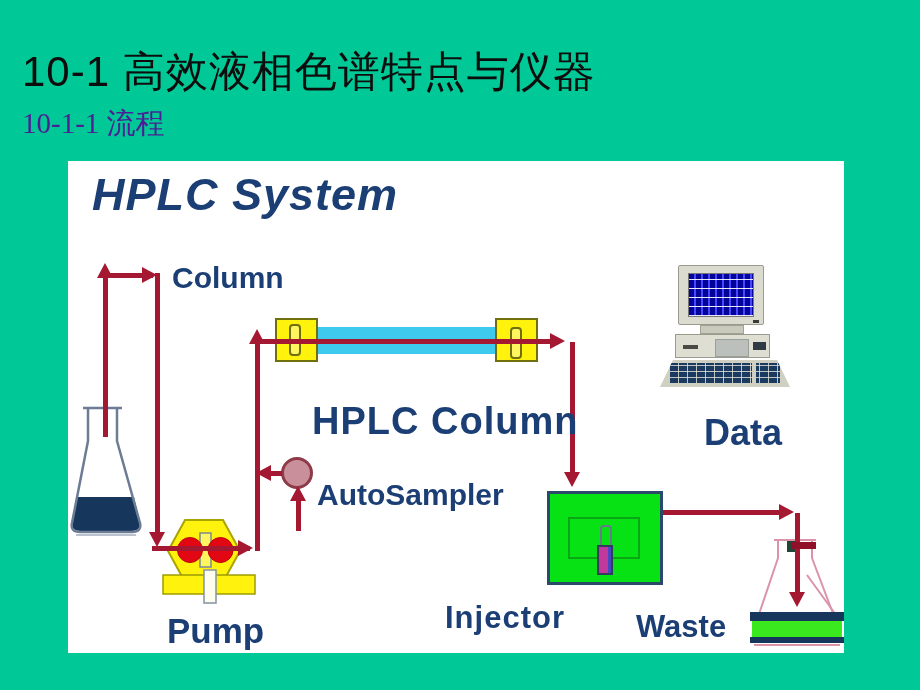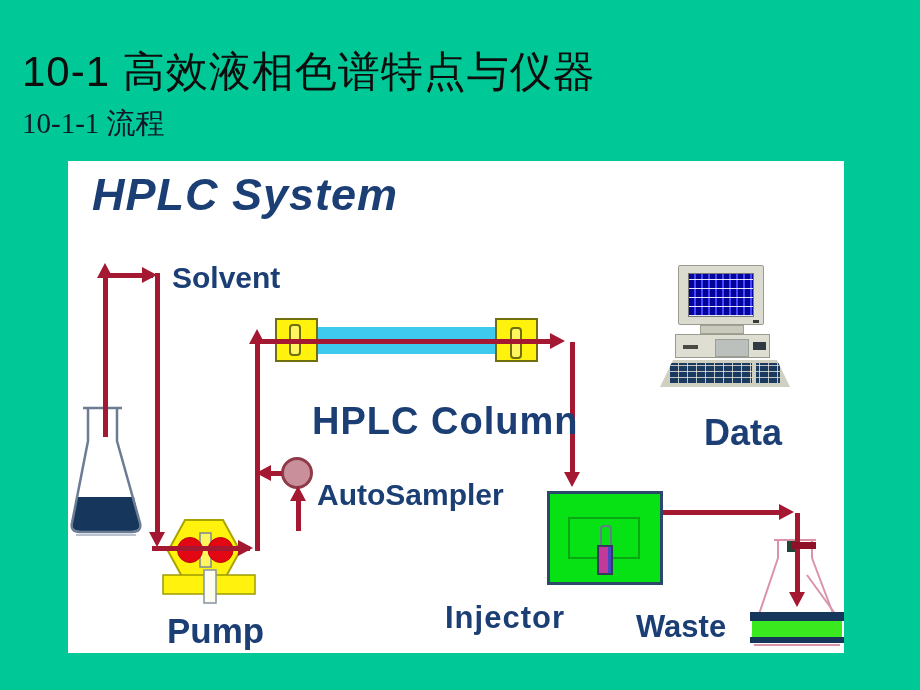--- a/index.html
+++ b/index.html
@@ -6,21 +6,21 @@
     --teal:#00C896; --red:#A51832; --navy:#1B3F75; --yellow:#FFF20D;
     --cyan:#3EC9EE; --green:#06E214; --pink:#C9909C;
   }
   *{margin:0;padding:0;box-sizing:border-box;}
   html,body{width:920px;height:690px;overflow:hidden;}
   body{background:var(--teal);font-family:"Liberation Sans",sans-serif;position:relative;}
   .abs{position:absolute;}
   .slide-title{position:absolute;left:22px;top:44px;font-family:Liberation Sans, sans-serif;
     font-size:42px;color:#0d0d0d;white-space:nowrap;letter-spacing:1px;}
   .slide-subtitle{position:absolute;left:22px;top:104px;font-family:"Liberation Serif","DejaVu Serif",serif;
-    font-size:29px;color:#0f172a;white-space:nowrap;}
+    font-size:29px;color:#4c1d95;white-space:nowrap;}
   .panel{position:absolute;left:68px;top:161px;width:776px;height:492px;background:#ffffff;}
   .hplc-title{position:absolute;left:24px;top:8px;font-size:45px;font-style:italic;font-weight:bold;
     color:#1B3F75;letter-spacing:1px;white-space:nowrap;}
   .lbl{position:absolute;font-weight:bold;color:var(--navy);line-height:1;white-space:nowrap;}
   .ln{position:absolute;background:var(--red);}
   .ar{position:absolute;width:0;height:0;}
   .ar.r{border-top:8px solid transparent;border-bottom:8px solid transparent;border-left:15px solid var(--red);}
   .ar.l{border-top:8px solid transparent;border-bottom:8px solid transparent;border-right:15px solid var(--red);}
   .ar.u{border-left:8px solid transparent;border-right:8px solid transparent;border-bottom:15px solid var(--red);}
   .ar.d{border-left:8px solid transparent;border-right:8px solid transparent;border-top:15px solid var(--red);}
@@ -144,21 +144,21 @@
     <div class="ar r" style="left:711px;top:343px;"></div>
     <div class="ln" style="left:727px;top:352px;width:5px;height:80px;"></div>
     <div class="ar d" style="left:721px;top:431px;"></div>
     <div class="darksq"></div>
     <div class="crossbar"></div>
     <div class="ln" style="left:202px;top:310px;width:12px;height:5px;"></div>
     <div class="ar l" style="left:188px;top:304px;"></div>
     <div class="ln" style="left:228px;top:336px;width:5px;height:34px;"></div>
     <div class="ar u" style="left:222px;top:325px;"></div>
 
-    <div class="lbl" style="left:104px;top:102px;font-size:30px;">Solvent</div>
+    <div class="lbl" style="left:104px;top:102px;font-size:30px;">Column</div>
     <div class="lbl" style="left:244px;top:221px;font-size:38px;letter-spacing:1px;margin-top:20px;">HPLC Column</div>
     <div class="lbl" style="left:99px;top:452px;font-size:35px;">Pump</div>
     <div class="lbl" style="left:249px;top:319px;font-size:30px;">AutoSampler</div>
     <div class="lbl" style="left:377px;top:441px;font-size:31px;letter-spacing:1px;">Injector</div>
     <div class="lbl" style="left:568px;top:450px;font-size:31px;">Waste</div>
     <div class="lbl" style="left:636px;top:234px;font-size:36px;margin-top:20px;">Data</div>
 
   </div>
 </div>
 

